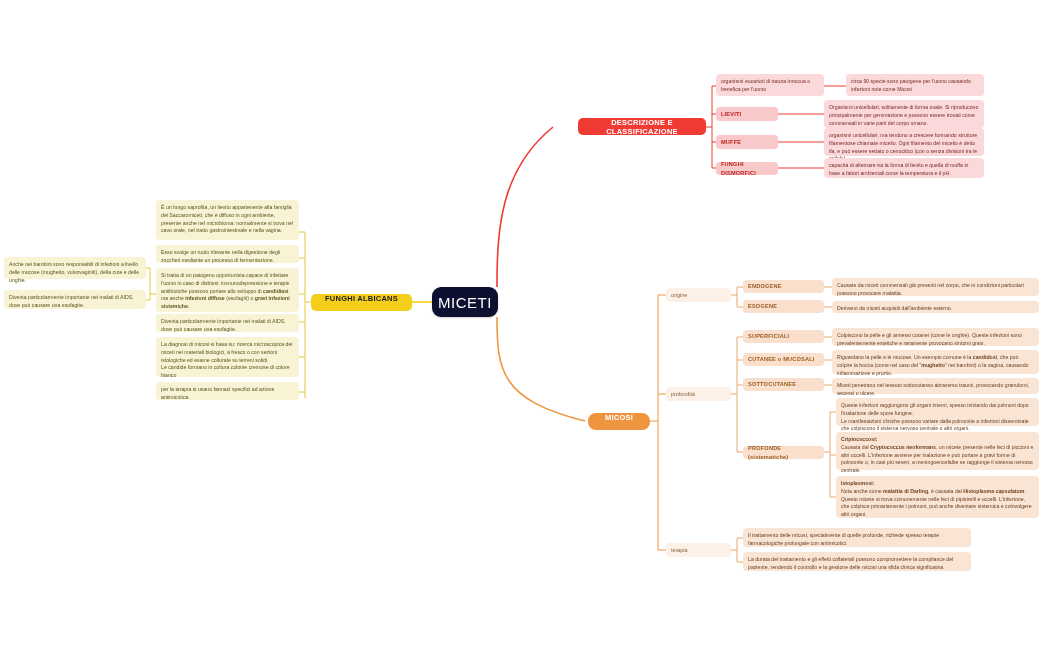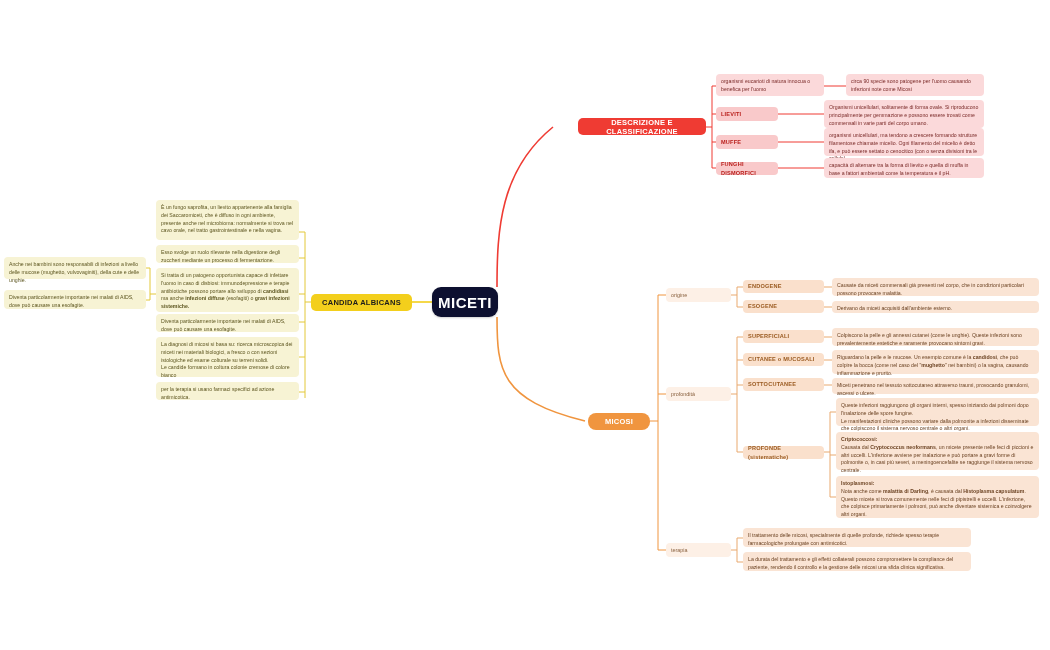--- a/index.html
+++ b/index.html
@@ -11,30 +11,30 @@
     position:relative;
   }
   #canvas{position:absolute;left:0;top:0;width:1050px;height:650px;}
   svg.links{position:absolute;left:0;top:0;width:1050px;height:650px;pointer-events:none;}
 
   .node{position:absolute;box-sizing:border-box;}
 
   
   .central{
     background:#0d1030;color:#ffffff;border-radius:9px;
-    font-size:15px;font-weight:700;letter-spacing:.5px;
+    font-size:15px;font-weight:400;letter-spacing:.5px;
     display:flex;align-items:center;justify-content:center;
     box-shadow:0 1px 2px rgba(0,0,0,.18);
   }
 
   
   .pill{
     border-radius:5px;color:#ffffff;font-weight:700;
     font-size:7.5px;letter-spacing:.25px;
-    display:flex;align-items:center;justify-content:center;
+    display:flex;justify-content:center;
     text-align:center;padding:0 6px;
   }
   .pill.red{background:#ef3b33;}
   .pill.orange{background:#f0953f;border-radius:8px;}
   .pill.yellow{background:#f3cf1c;color:#1c1c1c;}
 
   
   .box{
     border-radius:4px;
     font-size:5.2px;
@@ -157,21 +157,21 @@
   </div>
 
   <div class="node box redlabel" style="left:716px;top:162px;width:62px;height:13px;">
     <span>FUNGHI DISMORFICI</span>
   </div>
   <div class="node box red" style="left:824px;top:158px;width:160px;height:20px;">
     <span>capacità di alternare tra la forma di lievito e quella di muffa in base a fattori ambientali come la temperatura e il pH.</span>
   </div>
 
   <div class="node pill yellow" style="left:311px;top:294px;width:101px;height:17px;">
-    <span>CANDIDA ALBICANS</span>
+    <span>FUNGHI ALBICANS</span>
   </div>
 
   <div class="node box yellow" style="left:156px;top:200px;width:143px;height:40px;">
     <span>È un fungo saprofita, un lievito appartenente alla famiglia dei Saccaromiceti, che è diffuso in ogni ambiente, presente anche nel microbioma: normalmente si trova nel cavo orale, nel tratto gastrointestinale e nella vagina.</span>
   </div>
   <div class="node box yellow" style="left:156px;top:245px;width:143px;height:18px;">
     <span>Esso svolge un ruolo rilevante nella digestione degli zuccheri mediante un processo di fermentazione.</span>
   </div>
   <div class="node box yellow" style="left:156px;top:268px;width:143px;height:44px;">
     <span>Si tratta di un patogeno opportunista capace di infettare l'uomo in caso di disbiosi: immunodepressione e terapie antibiotiche possono portare allo sviluppo di <b>candidiasi</b> ma anche <b>infezioni diffuse</b> (esofagiti) o <b>gravi infezioni sistemiche.</b></span>

